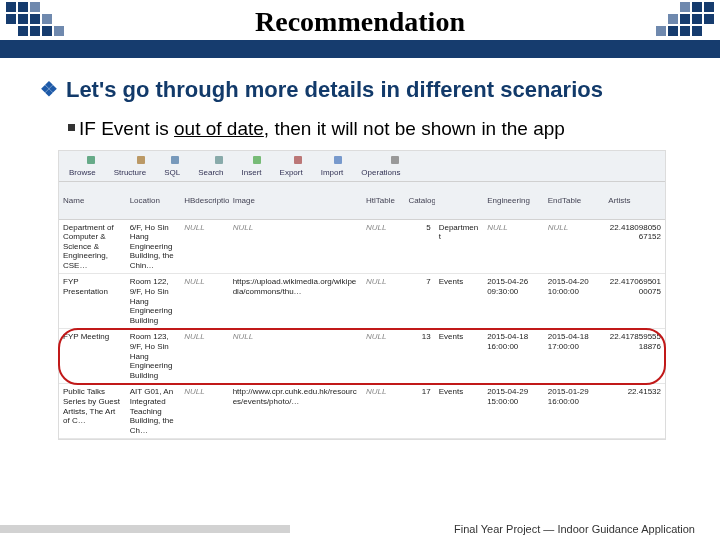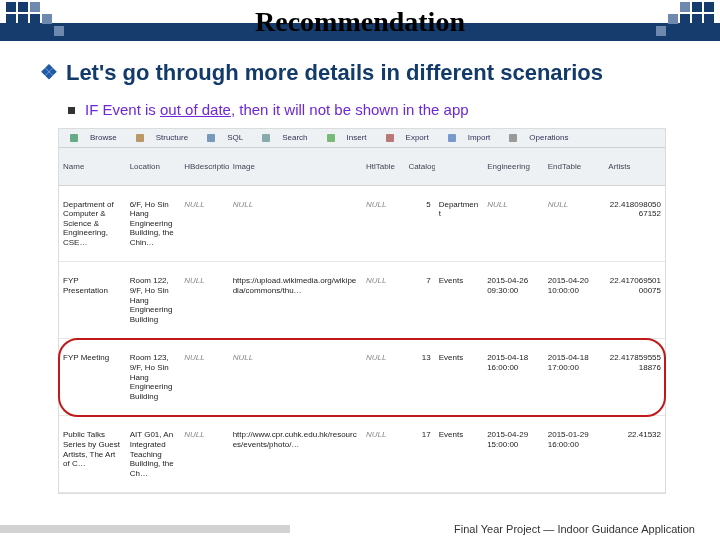--- a/index.html
+++ b/index.html
@@ -1,41 +1,41 @@
 <!DOCTYPE html>
 <html><head>
 <meta charset="utf-8">
 <style>
   * { box-sizing: border-box; margin: 0; padding: 0; }
   html, body { width: 720px; height: 540px; font-family: Arial, Helvetica, sans-serif; background: #fff; overflow: hidden; }
   .slide { position: relative; width: 720px; height: 540px; }
 
-  .title-band { position: relative; height: 41px; background: #fff; border-bottom: 18px solid #163c6e; }
+  .title-band { position: relative; height: 58px; background: #fff; border-bottom: 18px solid #163c6e; }
   .title-band h1 { text-align: center; font-size: 28px; font-weight: 700; color: #000; padding-top: 6px; font-family: Georgia, 'Times New Roman', serif; }
   .deco-tl, .deco-tr { position: absolute; top: 2px; display: grid; grid-template-columns: repeat(5, 10px); grid-auto-rows: 10px; gap: 2px; }
   .deco-tl { left: 6px; }
   .deco-tr { right: 6px; }
   .sq { width: 10px; height: 10px; background: #163c6e; }
   .sq.lt { background: #6f89ae; }
   .sq.emp { background: transparent; }
 
   .body { padding: 18px 36px 0 40px; }
   .bullet-lvl1 { display: flex; gap: 8px; color: #123a6a; font-size: 22px; font-weight: 700; line-height: 1.25; }
   .bullet-lvl1 .dia { color: #1e5aa8; font-size: 20px; line-height: 1.3; }
-  .bullet-lvl2 { display: flex; gap: 10px; color: #6d28d9; font-size: 15px; margin: 14px 0 10px 28px; }
+  .bullet-lvl2 { display: flex; gap: 4px; color: #000000; font-size: 19px; margin: 14px 0 10px 28px; }
   .bullet-lvl2 .sqm { width: 7px; height: 7px; background: #333; margin-top: 6px; flex: 0 0 7px; }
   .bullet-lvl2 .under { text-decoration: underline; }
 
   .shot { margin: 4px 18px 0 18px; border: 1px solid #dcdcdc; font-size: 8px; color: #222; background: #f7f8fa; }
   .tabbar { display: flex; align-items: center; gap: 10px; padding: 3px 6px; border-bottom: 1px solid #d0d0d0; background: #eef1f4; }
-  .tab { display: flex; align-items: flex-start; gap: 11px; padding: 1px 4px; color: #335; }
+  .tab { display: flex; align-items: flex-end; gap: 3px; padding: 1px 4px; color: #335; flex-direction: column; }
   .tab .ico { width: 10px; height: 10px; display: inline-block; }
   .tbl { width: 100%; border-collapse: collapse; table-layout: fixed; background: #fff; }
   .tbl th { text-align: left; font-weight: 400; color: #445; padding: 14px 4px; border-bottom: 1px solid #d2d2d2; background: #eef1f4; white-space: nowrap; overflow: hidden; }
-  .tbl td { vertical-align: top; padding: 14px 4px; border-bottom: 1px solid #e6e6e6; color: #222; word-break: break-word; line-height: 1.2; }
+  .tbl td { vertical-align: top; padding: 3px 4px; border-bottom: 1px solid #e6e6e6; color: #222; word-break: break-word; line-height: 1.2; }
   .tbl td.null { color: #888; font-style: italic; }
   .tbl td.num { text-align: right; }
   .row-hi { outline: 2px solid #c11919; outline-offset: -1px; border-radius: 19px; }
 
   .footer { position: absolute; left: 0; right: 5px; bottom: 0; height: 22px; display: flex; align-items: center; }
   .footer .bar { flex: 0 0 290px; height: 8px; background: #d2d2d2; }
   .footer .txt { margin-left: auto; padding-right: 20px; font-size: 11px; color: #333; }
 </style>
 </head>
 <body>

